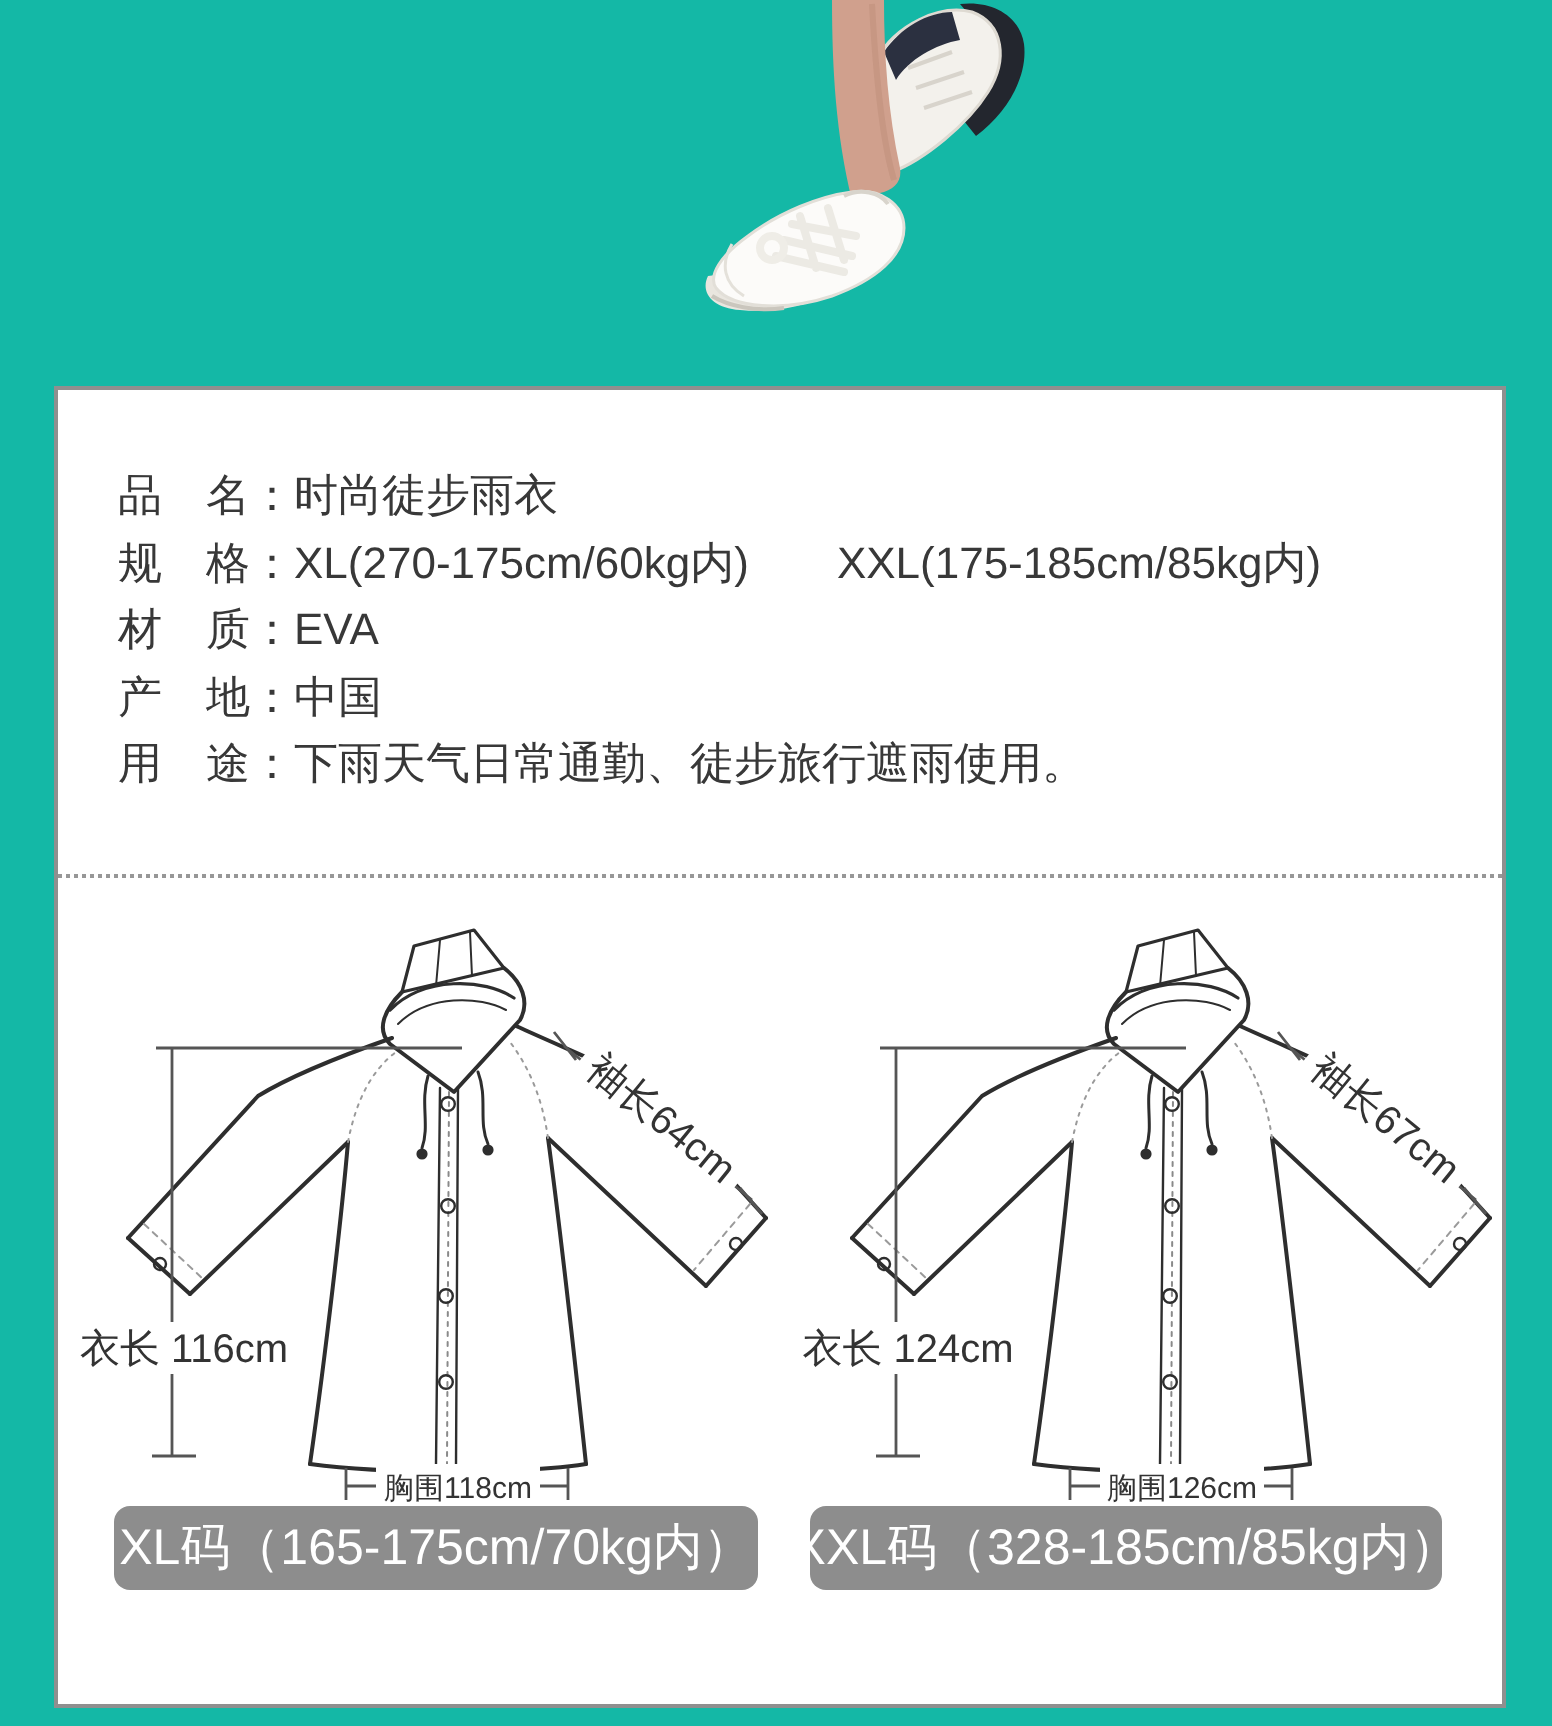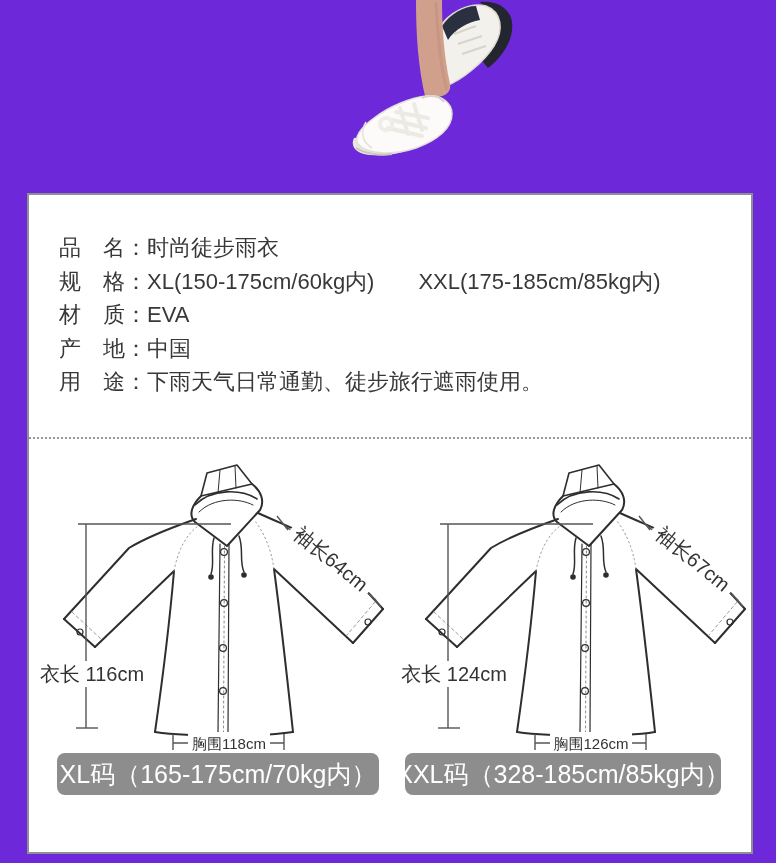--- a/index.html
+++ b/index.html
@@ -1,17 +1,17 @@
 <!DOCTYPE html>
 <html><head>
 <meta charset="utf-8">
 <style>
   html,body{margin:0;padding:0;background:#fff;}
   .page{
-    position:relative;width:776px;height:863px;background:#6d28d9;overflow:hidden;
+    position:relative;width:776px;height:863px;background:#14b8a6;overflow:hidden;
     font-family:"Liberation Sans","DejaVu Sans",sans-serif;color:#383838;
   }
   .photo{position:absolute;left:330px;top:0;width:190px;height:165px;}
   .info-box{
     position:absolute;left:27px;top:193px;width:726px;height:661px;
     border:2px solid #8f8f8f;box-sizing:border-box;background:#fff;
   }
   .spec-rows{position:absolute;left:30px;top:36px;font-size:22px;line-height:33.5px;white-space:nowrap;}
   .spec-row{display:block;}
   .spec-label{color:#383838;}
@@ -64,21 +64,21 @@
     </g>
   </svg>
 
   <div class="info-box">
 
     <div class="spec-rows">
       <span class="spec-row">
         <span class="spec-label">品　名：</span><span class="spec-value">时尚徒步雨衣</span>
       </span>
       <span class="spec-row">
-        <span class="spec-label">规　格：</span><span class="spec-value">XL(150-175cm/60kg内)　　XXL(175-185cm/85kg内)</span>
+        <span class="spec-label">规　格：</span><span class="spec-value">XL(270-175cm/60kg内)　　XXL(175-185cm/85kg内)</span>
       </span>
       <span class="spec-row">
         <span class="spec-label">材　质：</span><span class="spec-value">EVA</span>
       </span>
       <span class="spec-row">
         <span class="spec-label">产　地：</span><span class="spec-value">中国</span>
       </span>
       <span class="spec-row">
         <span class="spec-label">用　途：</span><span class="spec-value">下雨天气日常通勤、徒步旅行遮雨使用。</span>
       </span>

